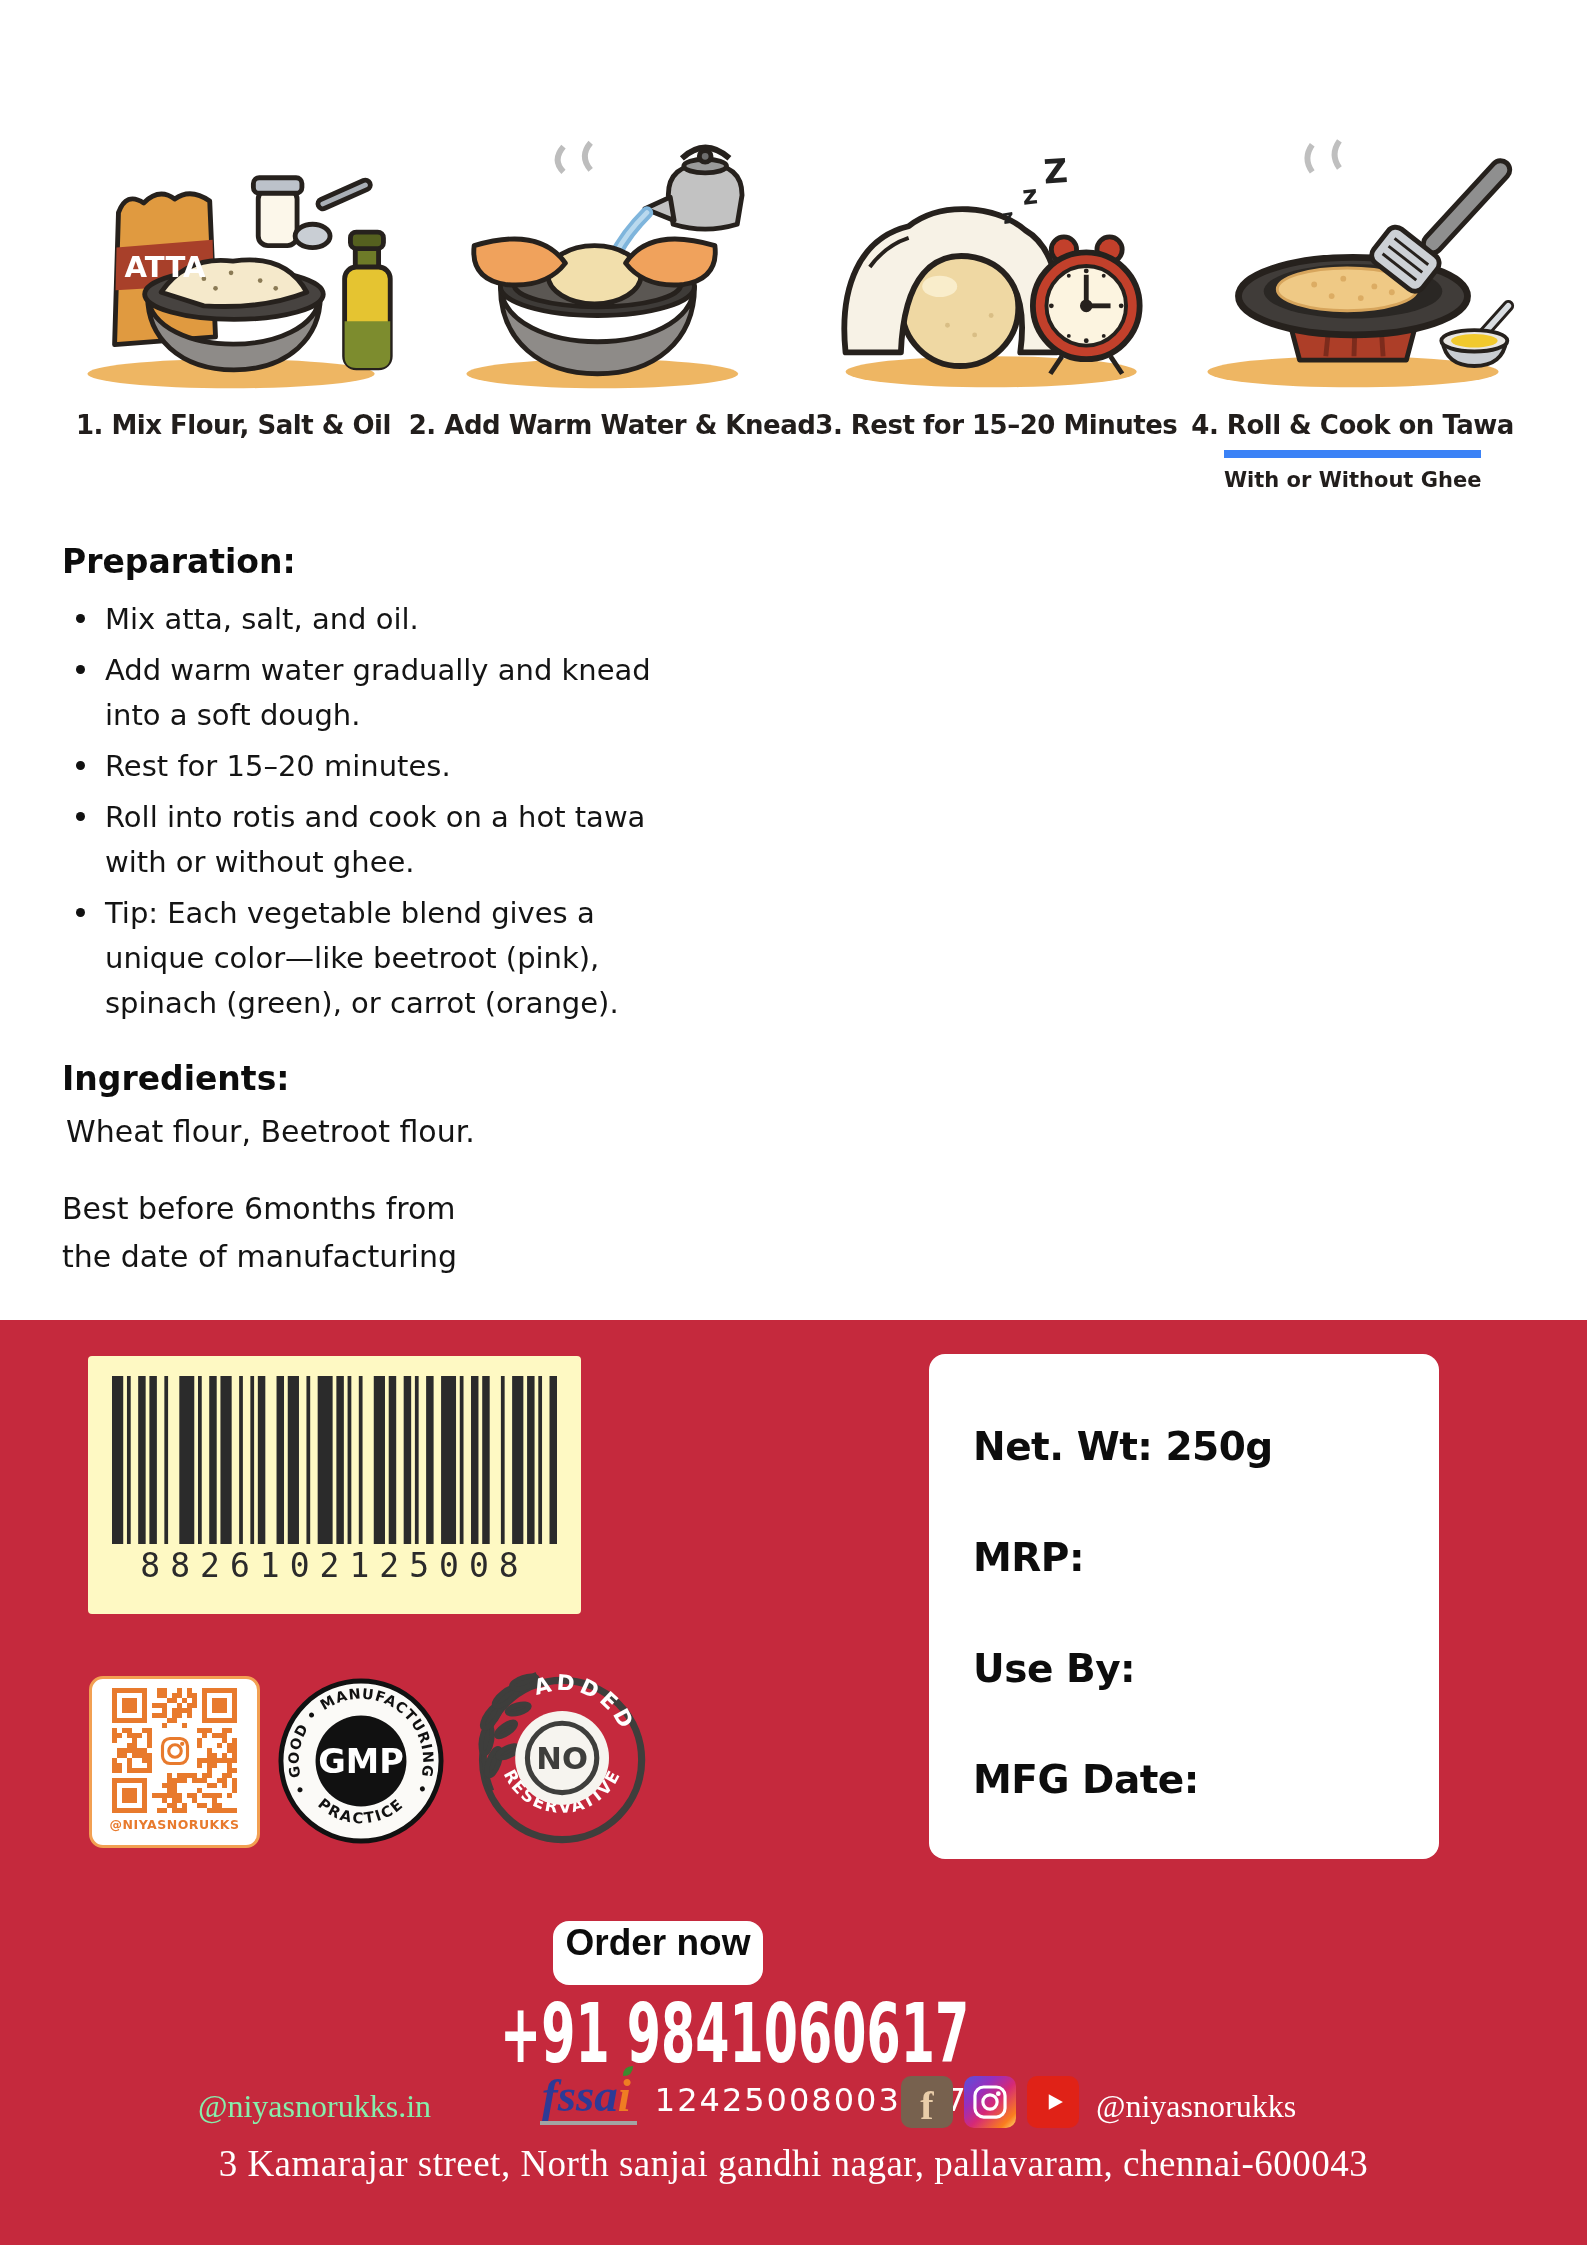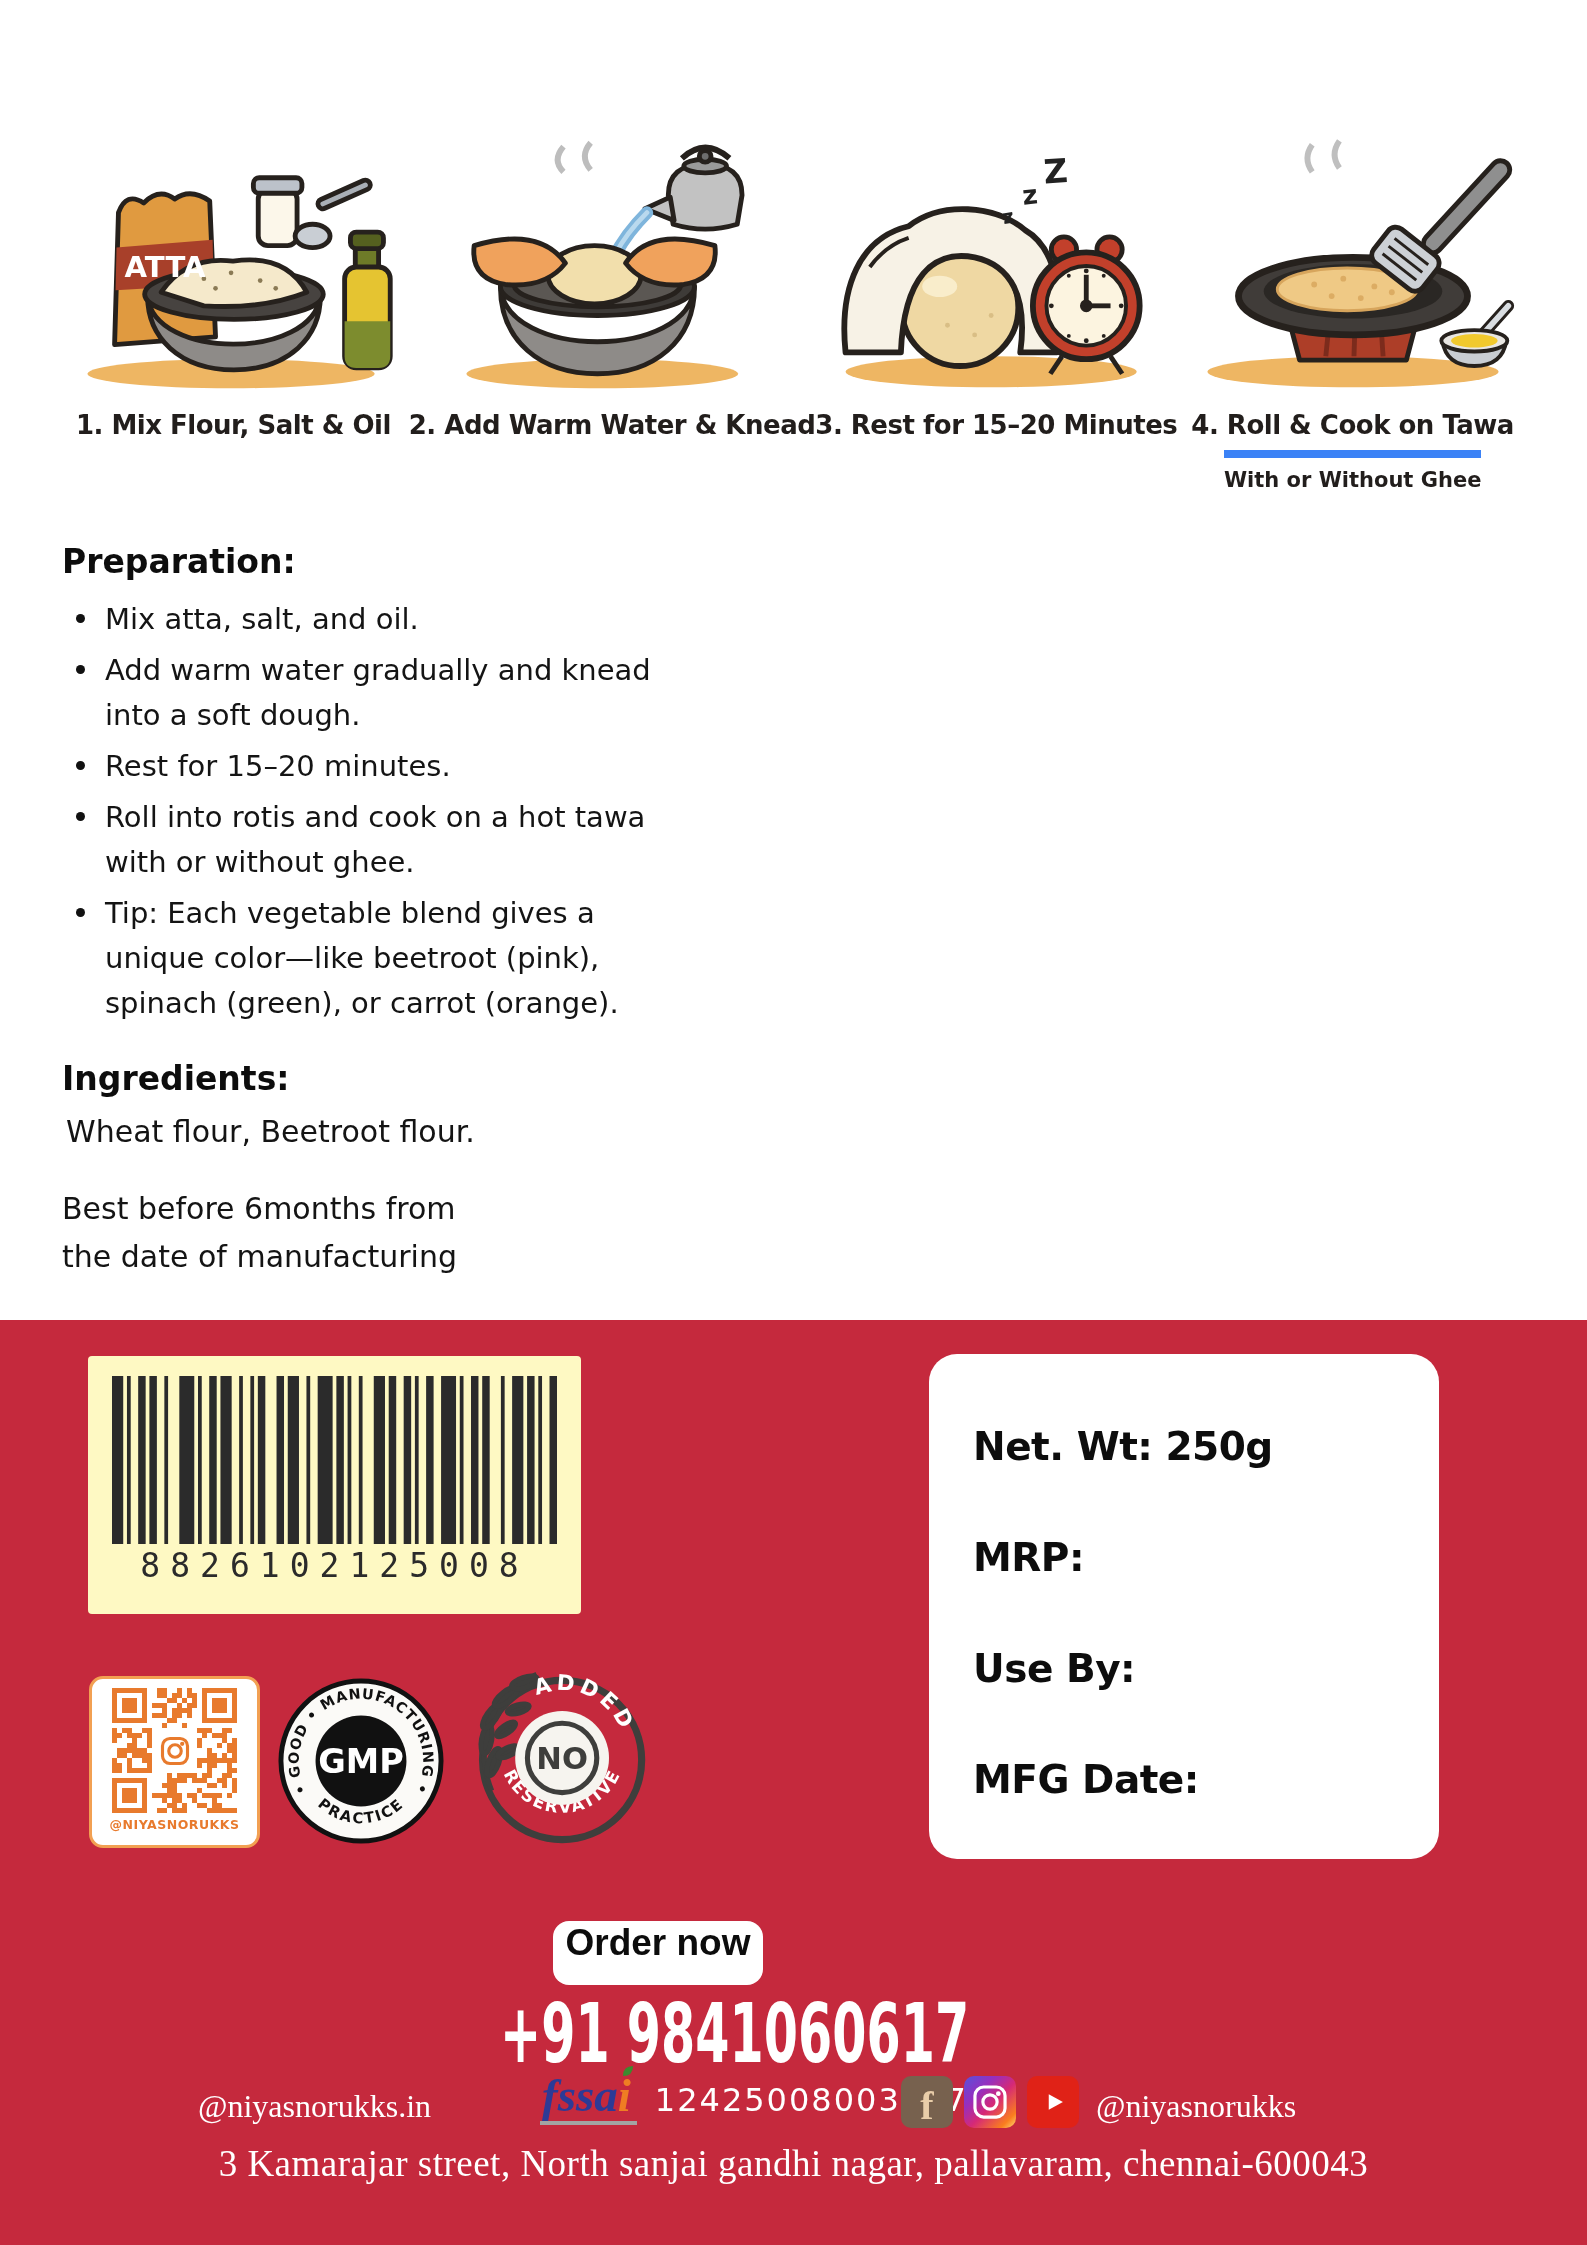--- a/index.html
+++ b/index.html
@@ -43,35 +43,35 @@
   .qr-wrap{position:relative;margin-top:9px;width:125px;height:125px;}
   .qr-center-logo{position:absolute;left:50%;top:50%;transform:translate(-50%,-50%);
                   width:38px;height:38px;background:#fff;border-radius:8px;
                   display:flex;align-items:center;justify-content:center;}
   .qr-label{margin-top:4px;font-size:12.5px;font-weight:bold;color:#E87A2D;letter-spacing:.5px;}
 
   .gmp-badge{position:absolute;left:277px;top:357px;width:168px;height:168px;}
   .no-badge{position:absolute;left:455px;top:338px;width:204px;height:204px;}
 
   .info-card{position:absolute;left:929px;top:34px;width:510px;height:505px;background:#fff;
-             border-radius:28px;box-sizing:border-box;padding:70px 30px 0 44px;
+             border-radius:16px;box-sizing:border-box;padding:70px 30px 0 44px;
              display:flex;flex-direction:column;gap:66px;}
   .info-item{font-size:39px;font-weight:bold;color:#0d0d0d;letter-spacing:-0.5px;}
 
   .order-pill{position:absolute;left:553px;top:601px;width:210px;height:64px;background:#fff;
               border-radius:16px;display:flex;align-items:flex-start;justify-content:center;
               border:none;cursor:pointer;}
   .order-label{font-size:37px;font-weight:bold;color:#0c0c0c;}
   .phone{position:absolute;left:400px;top:666px;width:500px;text-align:center;
          font-size:82px;font-weight:bold;color:#fff;letter-spacing:0px;
          transform:scaleX(0.60);transform-origin:center;white-space:nowrap;
          font-family:"DejaVu Sans",sans-serif;}
 
   .serif{font-family:"Liberation Serif","DejaVu Serif",serif;}
-  .site-handle{position:absolute;left:198px;top:768px;font-size:32px;color:#ffffff;}
+  .site-handle{position:absolute;left:198px;top:768px;font-size:32px;color:#86efac;}
   .fssai-block{position:absolute;left:540px;top:752px;display:flex;align-items:flex-end;}
   .fssai-logo{position:relative;font-family:"Liberation Serif",serif;font-style:italic;
               font-weight:bold;font-size:47px;line-height:1;border-bottom:4px solid #a3a3a3;
               padding:0 6px 2px 2px;}
   .fssai-main{color:#2D3A96;}
   .fssai-i{color:#EF7D23;}
   .fssai-leaf{position:absolute;top:-8px;right:2px;}
   .fssai-license{margin-left:18px;font-size:32px;color:#fff;letter-spacing:2px;
                  padding-bottom:6px;}
   .social-row{position:absolute;left:901px;top:756px;display:flex;gap:11px;align-items:center;}

